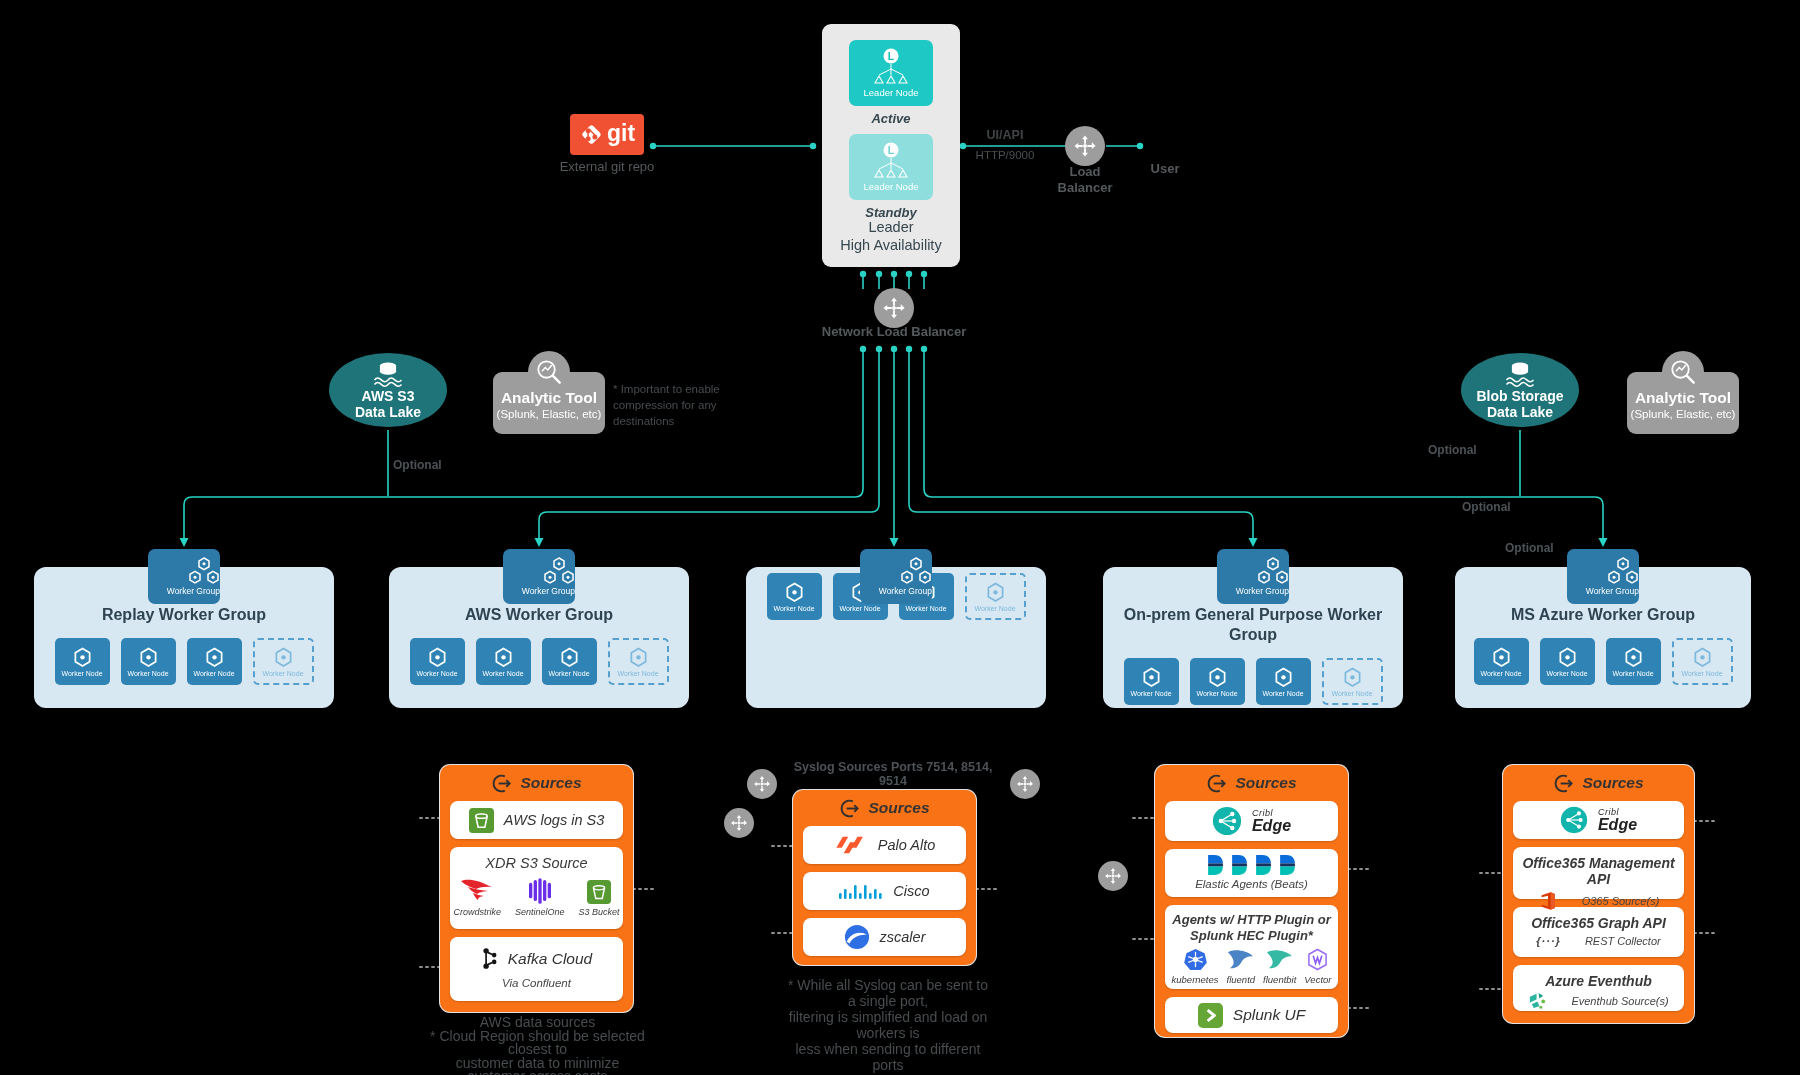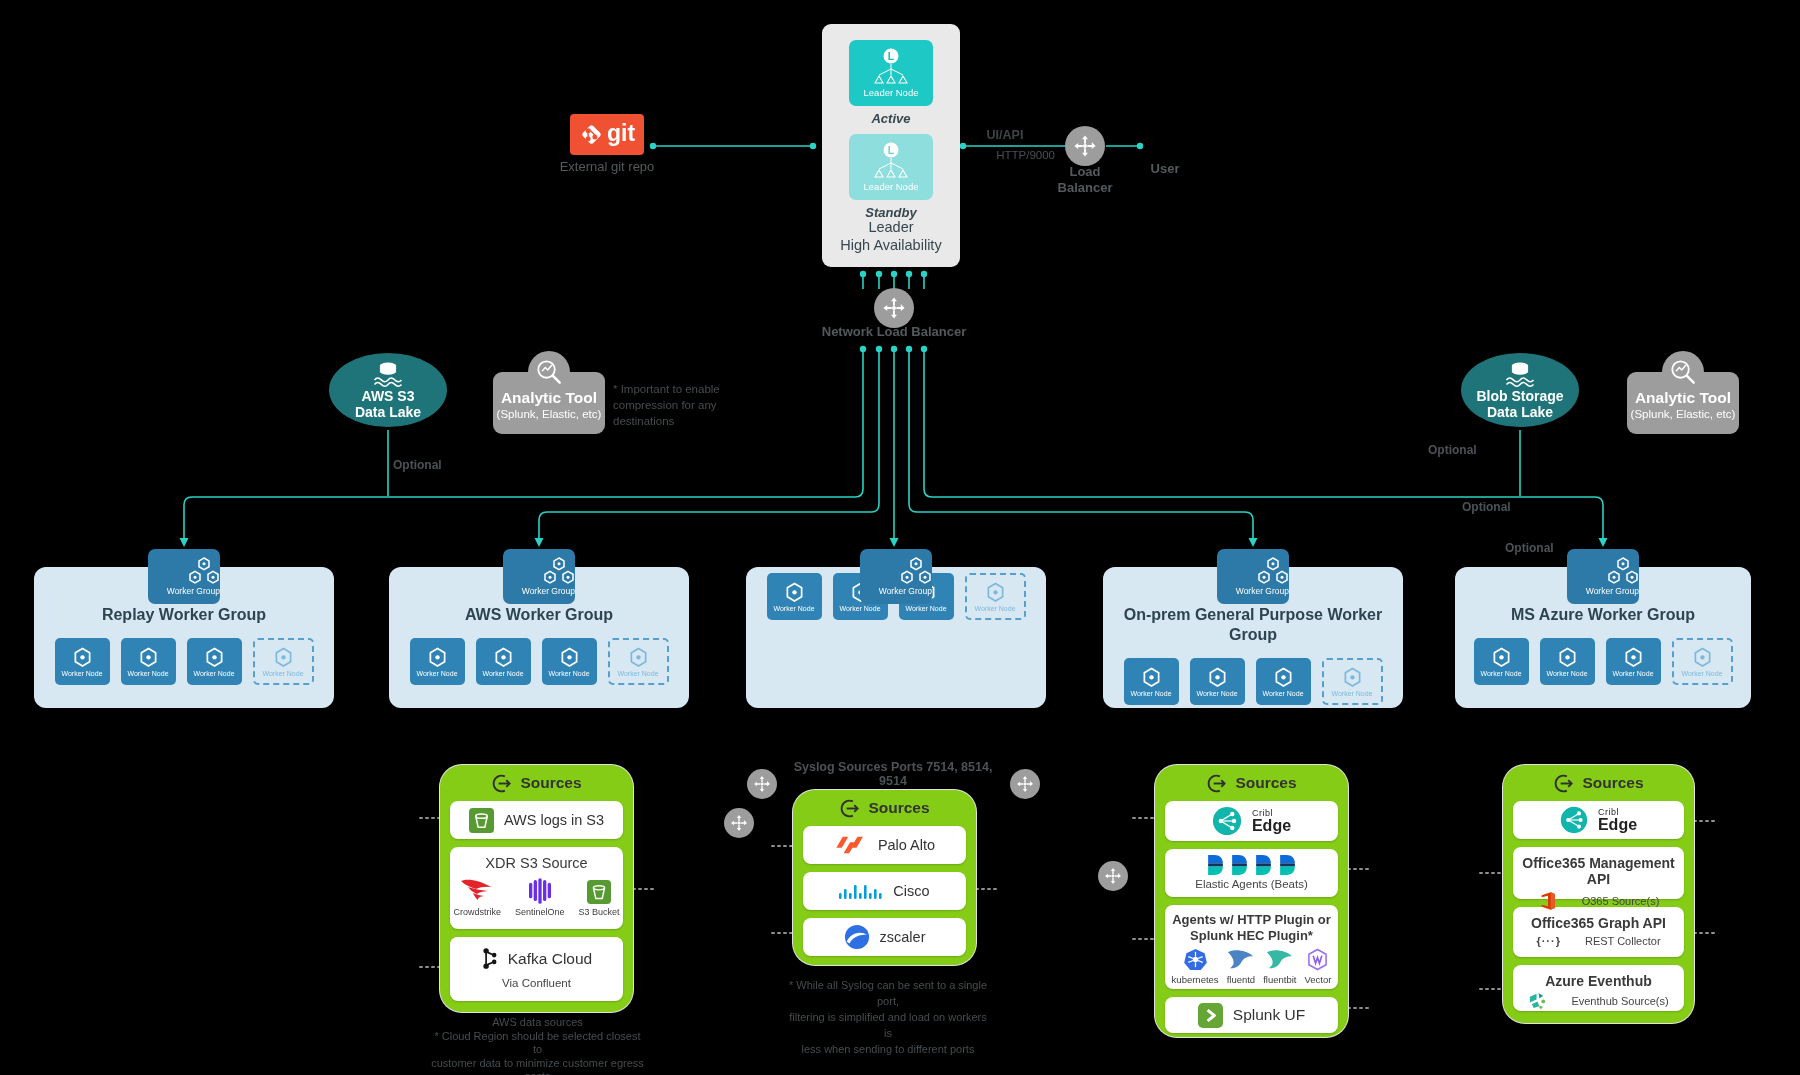--- a/index.html
+++ b/index.html
@@ -27,21 +27,21 @@
   .git-caption{left:530px;top:159px;width:154px;text-align:center;font-size:13px;color:#54595c;}
 
   
   .lb-circle{width:40px;height:40px;border-radius:50%;background:#9d9d9d;
              display:flex;align-items:center;justify-content:center;}
   .mini-lb{width:30px;height:30px;border-radius:50%;background:#9d9d9d;
            display:flex;align-items:center;justify-content:center;}
   .gray-label{font-weight:bold;color:#54595c;font-size:13px;text-align:center;line-height:16px;}
 
   .uiapi{left:955px;top:128px;width:100px;text-align:center;font-weight:bold;font-size:12.5px;color:#3f4547;}
-  .http{left:955px;top:149px;width:100px;text-align:right;font-size:11.5px;color:#4a5053;}
+  .http{left:955px;top:149px;width:100px;text-align:center;font-size:11.5px;color:#4a5053;}
 
   
   .lake{width:118px;height:74px;border-radius:50%;background:#1e7478;color:#fff;
         display:flex;flex-direction:column;align-items:center;justify-content:center;}
   .lake div{font-size:14px;font-weight:bold;line-height:16px;}
   .analytic{width:112px;height:62px;background:#9d9d9d;border-radius:9px;color:#fff;text-align:center;}
   .analytic .bump{position:absolute;top:-21px;left:50%;transform:translateX(-50%);
                   width:42px;height:42px;border-radius:50%;background:#9d9d9d;
                   display:flex;align-items:center;justify-content:center;}
   .analytic .a-title{margin-top:17px;font-size:15.5px;font-weight:bold;}
@@ -59,37 +59,37 @@
   .wg.two-line .wg-title{padding-top:34px;}
   .wg-nodes{display:flex;justify-content:center;align-items:center;gap:11px;margin-top:13px;}
   .wg.two-line .wg-nodes{margin-top:6px;}
   .node{width:55px;height:47px;background:#2f84b5;border-radius:5px;
         display:flex;flex-direction:column;align-items:center;justify-content:center;gap:2px;}
   .node span{font-size:7px;color:#fff;}
   .node.dashed{background:transparent;border:2px dashed #55a0cf;width:61px;height:47px;box-sizing:border-box;}
   .node.dashed span{color:#7db9dd;}
 
   
-  .src{position:absolute;background:#84cc16;border-radius:22px;box-shadow:0 0 0 1px #e2e2e2;}
+  .src{position:absolute;background:#f97316;border-radius:10px;box-shadow:0 0 0 1px #e2e2e2;font-style:italic;}
   .src-head{display:flex;align-items:center;justify-content:center;gap:8px;height:36px;}
   .src-head b{font-size:15.5px;color:#333;font-weight:bold;}
   .card{background:#fff;border-radius:8px;margin:0 10px 8px 10px;box-shadow:0 1px 2px rgba(0,0,0,.18);}
   .card.row{display:flex;align-items:center;justify-content:center;gap:10px;}
   .card .c-label{font-size:14.5px;color:#333;}
   .card .c-title{font-size:14px;color:#3a3a3a;text-align:center;padding-top:8px;font-weight:bold;}
   .icon-row{display:flex;justify-content:center;align-items:flex-end;gap:14px;padding:7px 0 3px 0;}
   .icon-col{display:flex;flex-direction:column;align-items:center;gap:3px;}
   .icon-col span{font-size:9px;color:#3c3c3c;}
   .c-sub{font-size:11.5px;color:#444;text-align:center;padding-bottom:8px;}
   .subrow{display:flex;align-items:center;justify-content:center;gap:24px;padding:4px 0 9px 0;}
   .subrow span{font-size:11px;color:#444;}
   .cribl-word{display:flex;flex-direction:column;line-height:1;}
   .cribl-word .c1{font-size:9px;color:#2b2b2b;letter-spacing:.5px;}
   .cribl-word .c2{font-size:16px;color:#222;font-weight:bold;}
-  .note{font-size:11px;color:#474c4f;text-align:center;line-height:13.5px;}
+  .note{font-size:14px;color:#474c4f;text-align:center;line-height:13.5px;}
   .braces{font-size:15px;font-weight:bold;color:#93a0ad;letter-spacing:1px;}
 </style>
 </head>
 <body>
 
 <div class="canvas">
 
   <svg class="wires" width="1800" height="1075" viewBox="0 0 1800 1075">
     <g stroke="#29d3c6" stroke-width="1.6" fill="none">
       <path d="M652 146 H814"></path>

